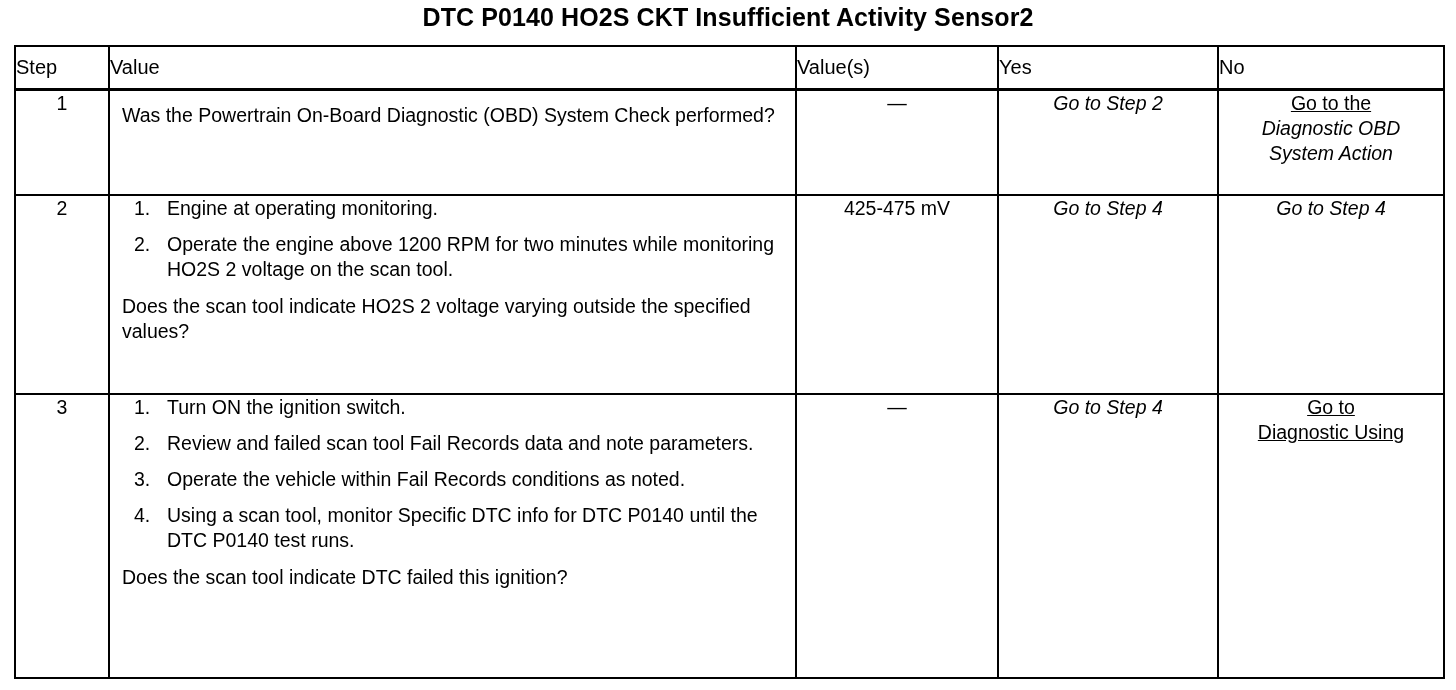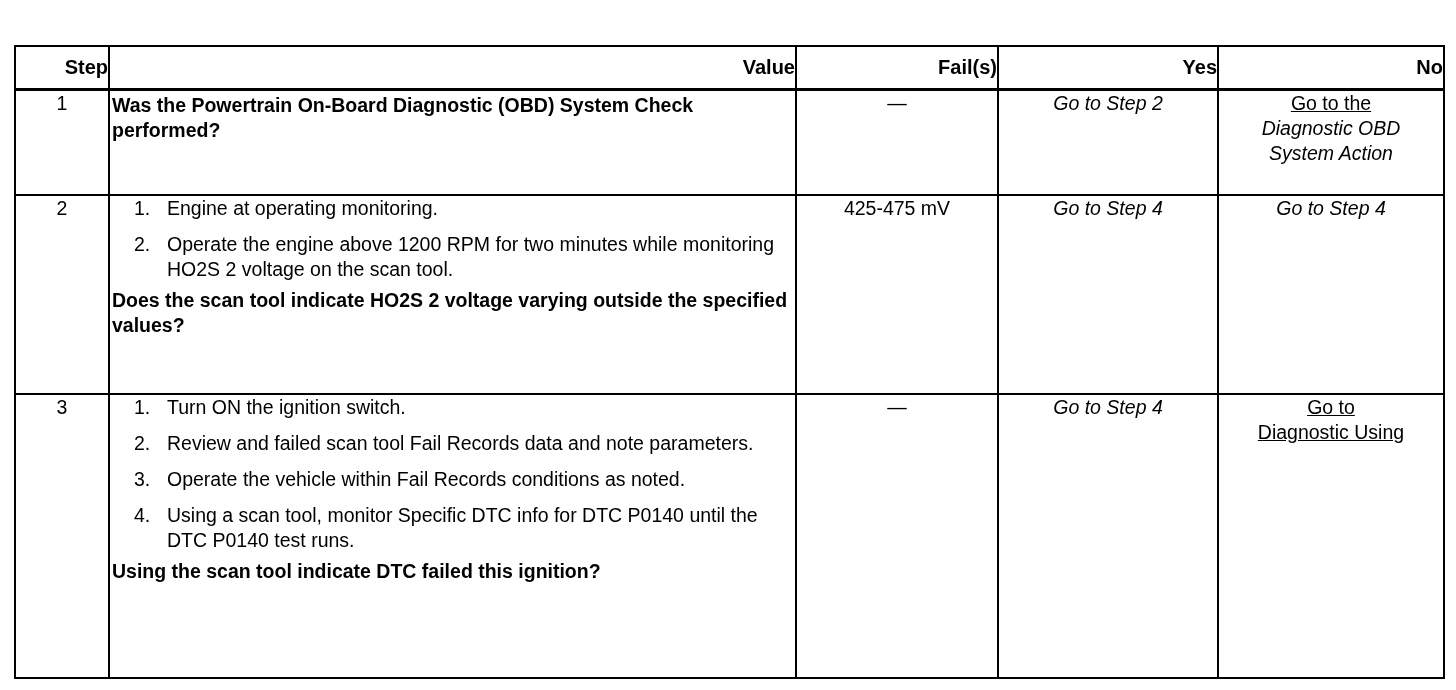--- a/index.html
+++ b/index.html
@@ -48,24 +48,24 @@
   .dtc-table td, .dtc-table th {
     border: 2px solid #000000;
     padding: 0;
     vertical-align: top;
     font-size: 19.5px;
     line-height: 25px;
   }
   .dtc-table thead th {
     border-bottom-width: 3px;
     height: 41px;
-    text-align: right;
+    text-align: left;
     vertical-align: middle;
     font-size: 20px;
-    font-weight: bold;
+    font-weight: normal;
   }
 
   
   col.c-step   { width: 94px;  }
   col.c-action { width: 687px; }
   col.c-value  { width: 202px; }
   col.c-yes    { width: 220px; }
   col.c-no     { width: 226px; }
 
   .step-cell {
@@ -89,23 +89,22 @@
   }
   .steps-list li:last-child { margin-bottom: 6px; }
   .steps-list li .num {
     position: absolute;
     left: 24px;
     top: 0;
     width: 26px;
     text-align: left;
   }
   .question {
-    margin: 2px;
+    margin: 12px;
     padding: 0 4px 0 0;
-    font-weight: bold;
   }
 
   
   .value-cell {
     text-align: center;
     vertical-align: middle;
   }
   .dash {
     display: inline-block;
     font-size: 19.5px;
@@ -123,34 +122,35 @@
   
   tr.row-1 td { height: 103px; }
   tr.row-2 td { height: 197px; }
   tr.row-3 td { height: 282px; }
 </style>
 </head>
 <body>
 
 <div class="page">
 
+  <div class="doc-title">DTC P0140 HO2S CKT Insufficient Activity Sensor2</div>
 
   <table class="dtc-table">
     <colgroup>
       <col class="c-step">
         <col class="c-action">
         <col class="c-value">
         <col class="c-yes">
         <col class="c-no">
     </colgroup>
     <thead>
       <tr>
         <th>Step</th>
         <th>Value</th>
-        <th>Fail(s)</th>
+        <th>Value(s)</th>
         <th>Yes</th>
         <th>No</th>
       </tr>
     </thead>
     <tbody>
         <tr class="row-1">
           <td class="step-cell">1</td>
           <td class="action-cell">
             <p class="question">Was the Powertrain On-Board Diagnostic (OBD) System Check performed?</p>
           </td>
@@ -183,21 +183,21 @@
         </tr>
         <tr class="row-3">
           <td class="step-cell">3</td>
           <td class="action-cell">
             <ul class="steps-list">
               <li><span class="num">1.</span><span>Turn ON the ignition switch.</span></li>
               <li><span class="num">2.</span><span>Review and failed scan tool Fail Records data and note parameters.</span></li>
               <li><span class="num">3.</span><span>Operate the vehicle within Fail Records conditions as noted.</span></li>
               <li><span class="num">4.</span><span>Using a scan tool, monitor Specific DTC info for DTC P0140 until the DTC P0140 test runs.</span></li>
             </ul>
-            <p class="question">Using the scan tool indicate DTC failed this ignition?</p>
+            <p class="question">Does the scan tool indicate DTC failed this ignition?</p>
           </td>
           <td class="value-cell"><span class="dash">—</span></td>
           <td class="yn-cell">
             <span class="yn-line ital">Go to Step 4</span>
           </td>
           <td class="yn-cell">
             <span class="yn-line upright">Go to</span>
             <span class="yn-line upright">Diagnostic Using</span>
           </td>
         </tr>

